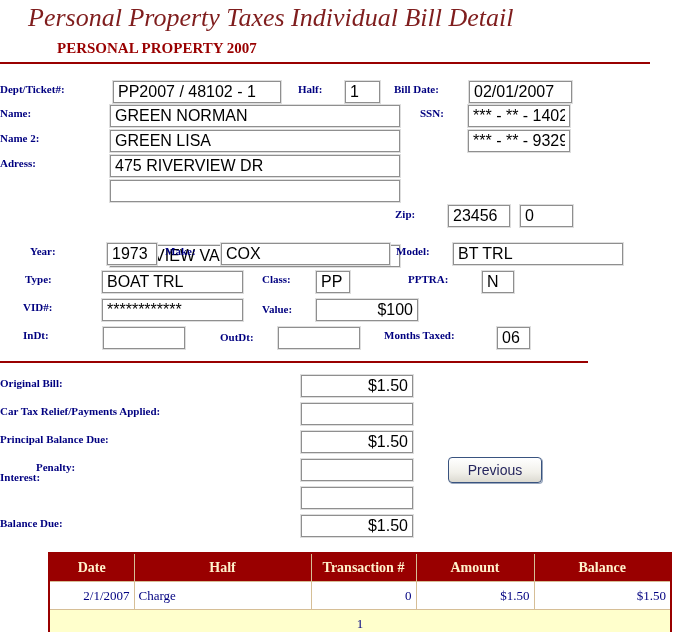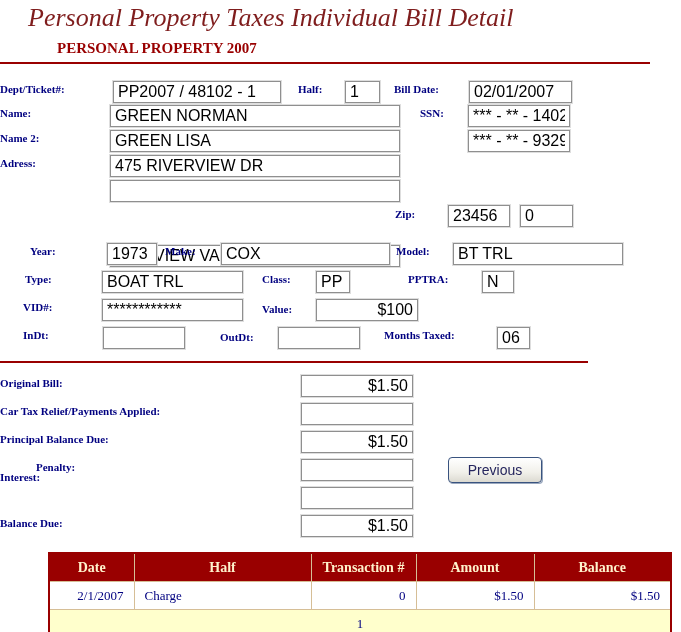--- a/index.html
+++ b/index.html
@@ -18,21 +18,21 @@
   .inp.right{text-align:right;}
   .btn{position:absolute;left:448px;top:457px;width:94px;height:26px;
        font-family:"Liberation Sans", sans-serif;font-size:14px;color:#26265E;
        background:linear-gradient(to bottom,#ffffff 0%,#f1f0ea 60%,#dcdad1 100%);
        border:1px solid #39537F;border-radius:4px;box-shadow:1px 1px 0 #9AA8BE;cursor:pointer;}
   table.tx{position:absolute;left:48px;top:552px;width:622px;border-collapse:collapse;
            table-layout:fixed;border:2px solid #990000;font-size:14px;}
   table.tx th{background:#990000;color:#FFF2CC;font-weight:bold;height:25px;
               border:1px solid #D6BE96;text-align:center;font-size:14px;}
   table.tx td{background:#ffffff;color:#000080;height:25px;border:1px solid #D6BE96;
-              padding:1px 10px;font-size:13px;}
+              padding:1px 4px;font-size:13px;}
   table.tx td.r{text-align:right;}
   table.tx td.pager{background:#FFFFCC;text-align:center;}
 </style>
 </head>
 <body>
 
 <div id="root">
 
   <div class="title">Personal Property Taxes Individual Bill Detail</div>
   <div class="section">PERSONAL PROPERTY 2007</div>

